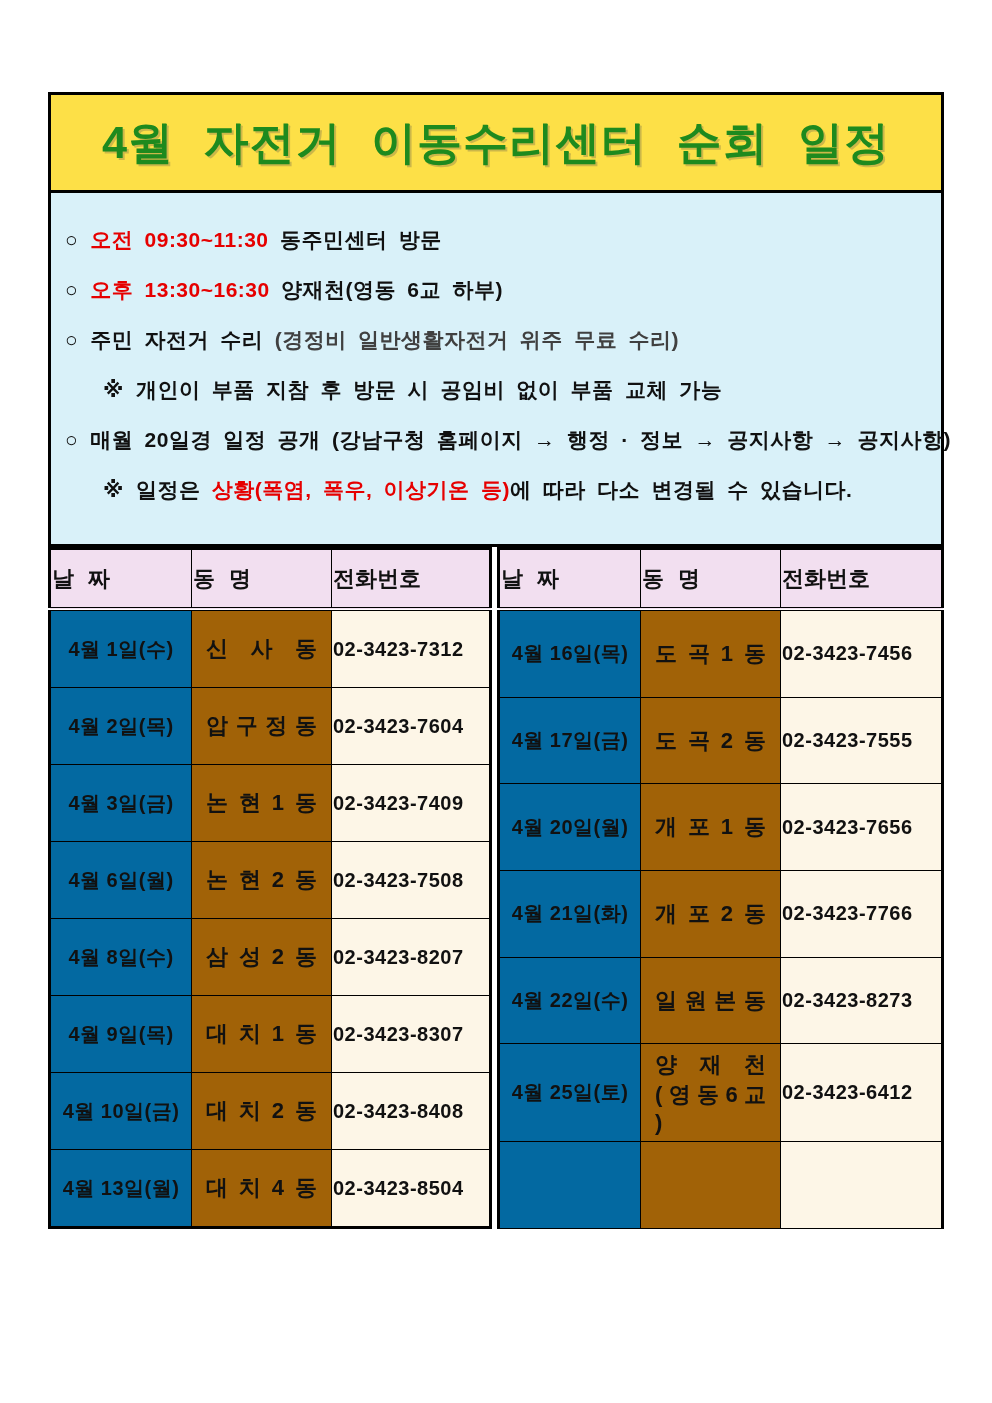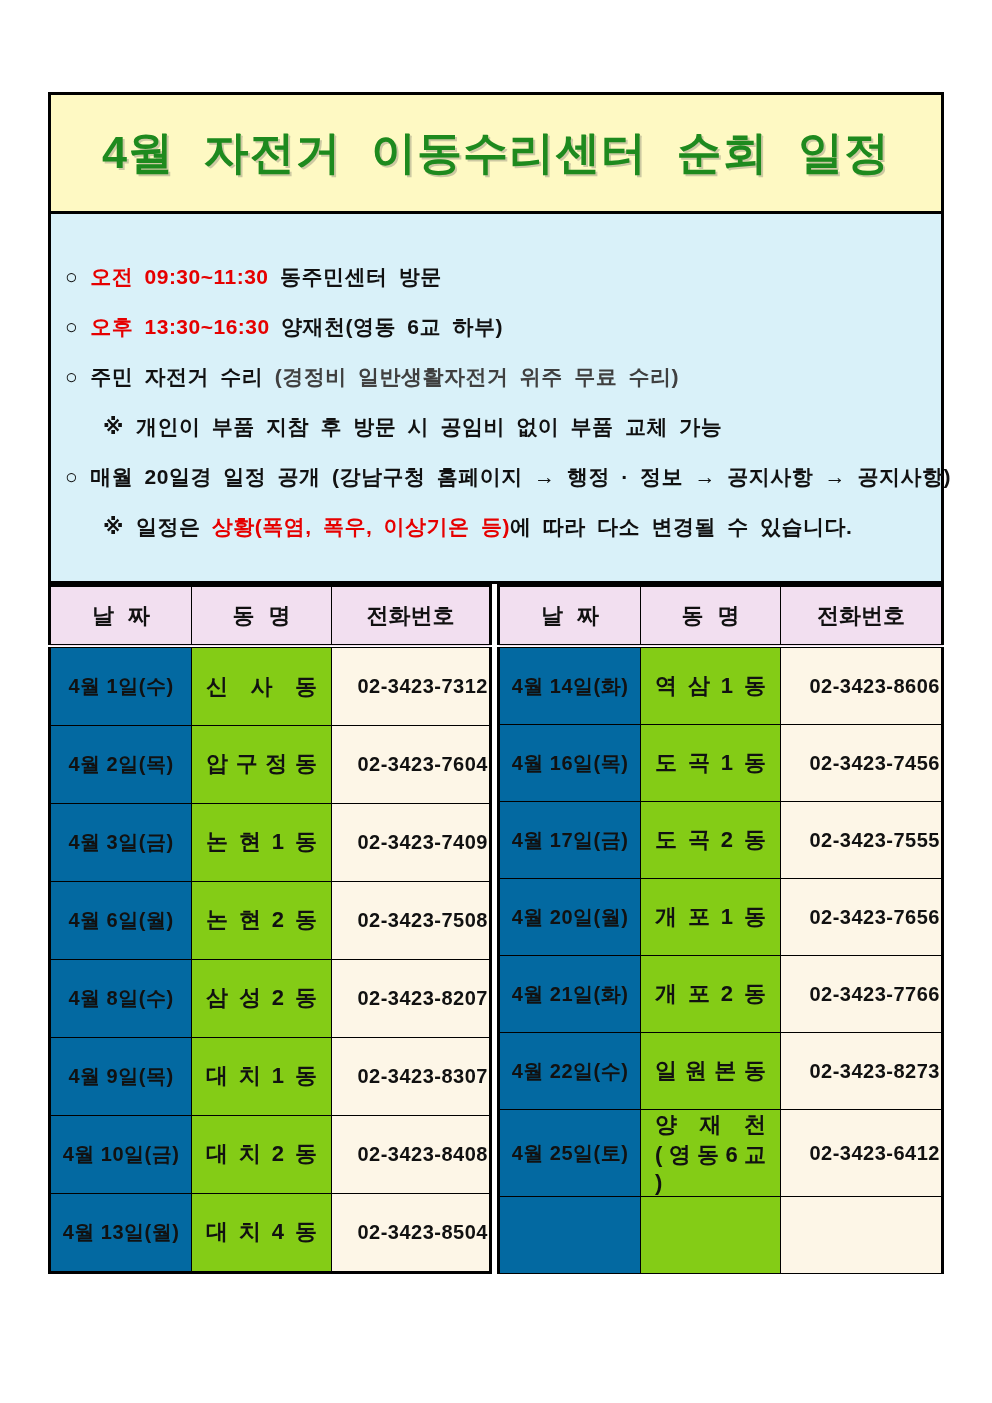--- a/index.html
+++ b/index.html
@@ -9,34 +9,34 @@
     box-sizing:border-box;
     padding:92px 48px 0 48px;
     font-family:"Liberation Sans","DejaVu Sans",sans-serif;
     font-weight:bold;
     color:#111111;
     overflow:hidden;
   }
   
   .top-box { border:3px solid #000; }
   .title-area {
-    height:116px;
+    height:95px;
     display:flex; align-items:center; justify-content:center;
-    background:#fef9c3;
+    background:#fde047;
     font-size:45px;
     letter-spacing:1px;
     word-spacing:16px;
     color:#1e8a1e;
     text-shadow:2px 2px 0 rgba(80,80,80,0.28);
     white-space:nowrap;
   }
   .info-area {
     background:#d9f1f9;
     border-top:3px solid #000;
-    padding:38px 14px 29px 14px;
+    padding:22px 14px 29px 14px;
     font-size:21px;
   }
   .info-line {
     line-height:50px;
     white-space:nowrap;
     letter-spacing:0.5px;
     word-spacing:5px;
   }
   .info-line .bullet { margin-right:12px; }
   .info-line.indent { padding-left:38px; }
@@ -55,31 +55,31 @@
   table.sched.right { width:447px; border-bottom:1px solid #000; }
   table.sched col.c-date  { width:142px; }
   table.sched col.c-dong  { width:140px; }
   table.sched th {
     height:55px;
     background:#f2dff0;
     font-size:22px;
     word-spacing:8px;
     border:1.5px solid #000;
     border-bottom:4px double #000;
-    text-align:center;
+    text-align:left;
   }
   table.sched td {
     height:74px;
     border:1.5px solid #000;
     overflow:hidden;
   }
   td.date  { background:#0369a1; text-align:center; font-size:20px; letter-spacing:0.5px; }
-  td.dong  { background:#84cc16; font-size:22px; padding:0 14px;
+  td.dong  { background:#a16207; font-size:22px; padding:0 14px;
              text-align:justify; text-align-last:justify; white-space:pre-line; }
-  td.phone { background:#fdf6e7; text-align:right; font-size:20px; letter-spacing:0.5px; }
+  td.phone { background:#fdf6e7; text-align:left; font-size:20px; letter-spacing:0.5px; }
   table.sched.right tr.last td { border-bottom:1px solid #000; }
 </style>
 </head>
 <body>
 
 <div class="page">
 
   <div class="top-box">
     <div class="title-area">4월 자전거 이동수리센터 순회 일정</div>
 
@@ -172,25 +172,20 @@
         </colgroup>
       <thead>
         <tr>
           <th>날 짜</th>
           <th>동 명</th>
           <th>전화번호</th>
         </tr>
       </thead>
       <tbody>
         <tr>
-          <td class="date">4월 14일(화)</td>
-          <td class="dong">역 삼 1 동</td>
-          <td class="phone">02-3423-8606</td>
-        </tr>
-        <tr>
           <td class="date">4월 16일(목)</td>
           <td class="dong">도 곡 1 동</td>
           <td class="phone">02-3423-7456</td>
         </tr>
         <tr>
           <td class="date">4월 17일(금)</td>
           <td class="dong">도 곡 2 동</td>
           <td class="phone">02-3423-7555</td>
         </tr>
         <tr>

